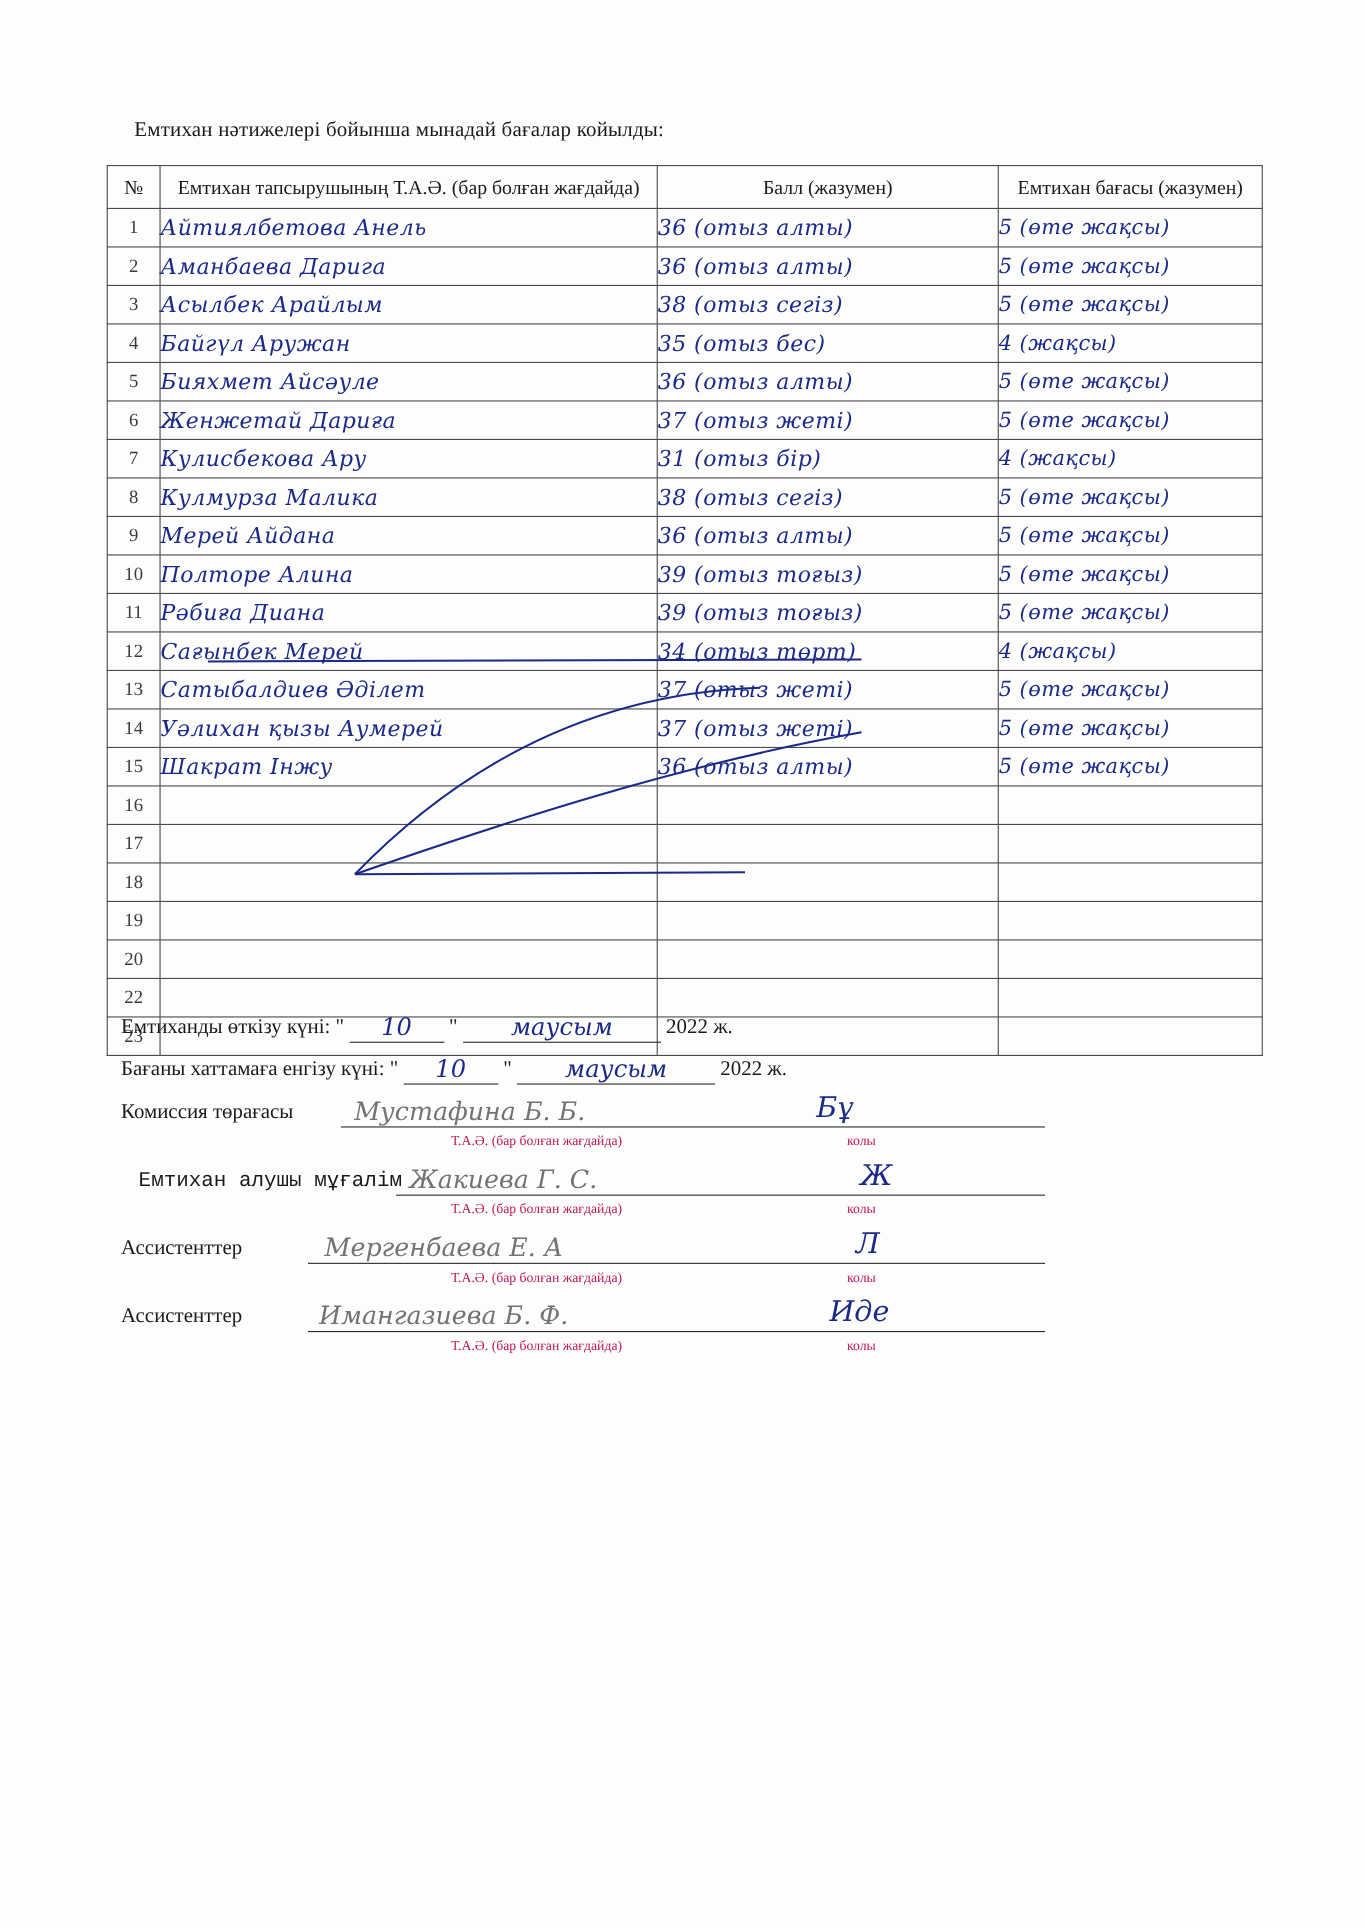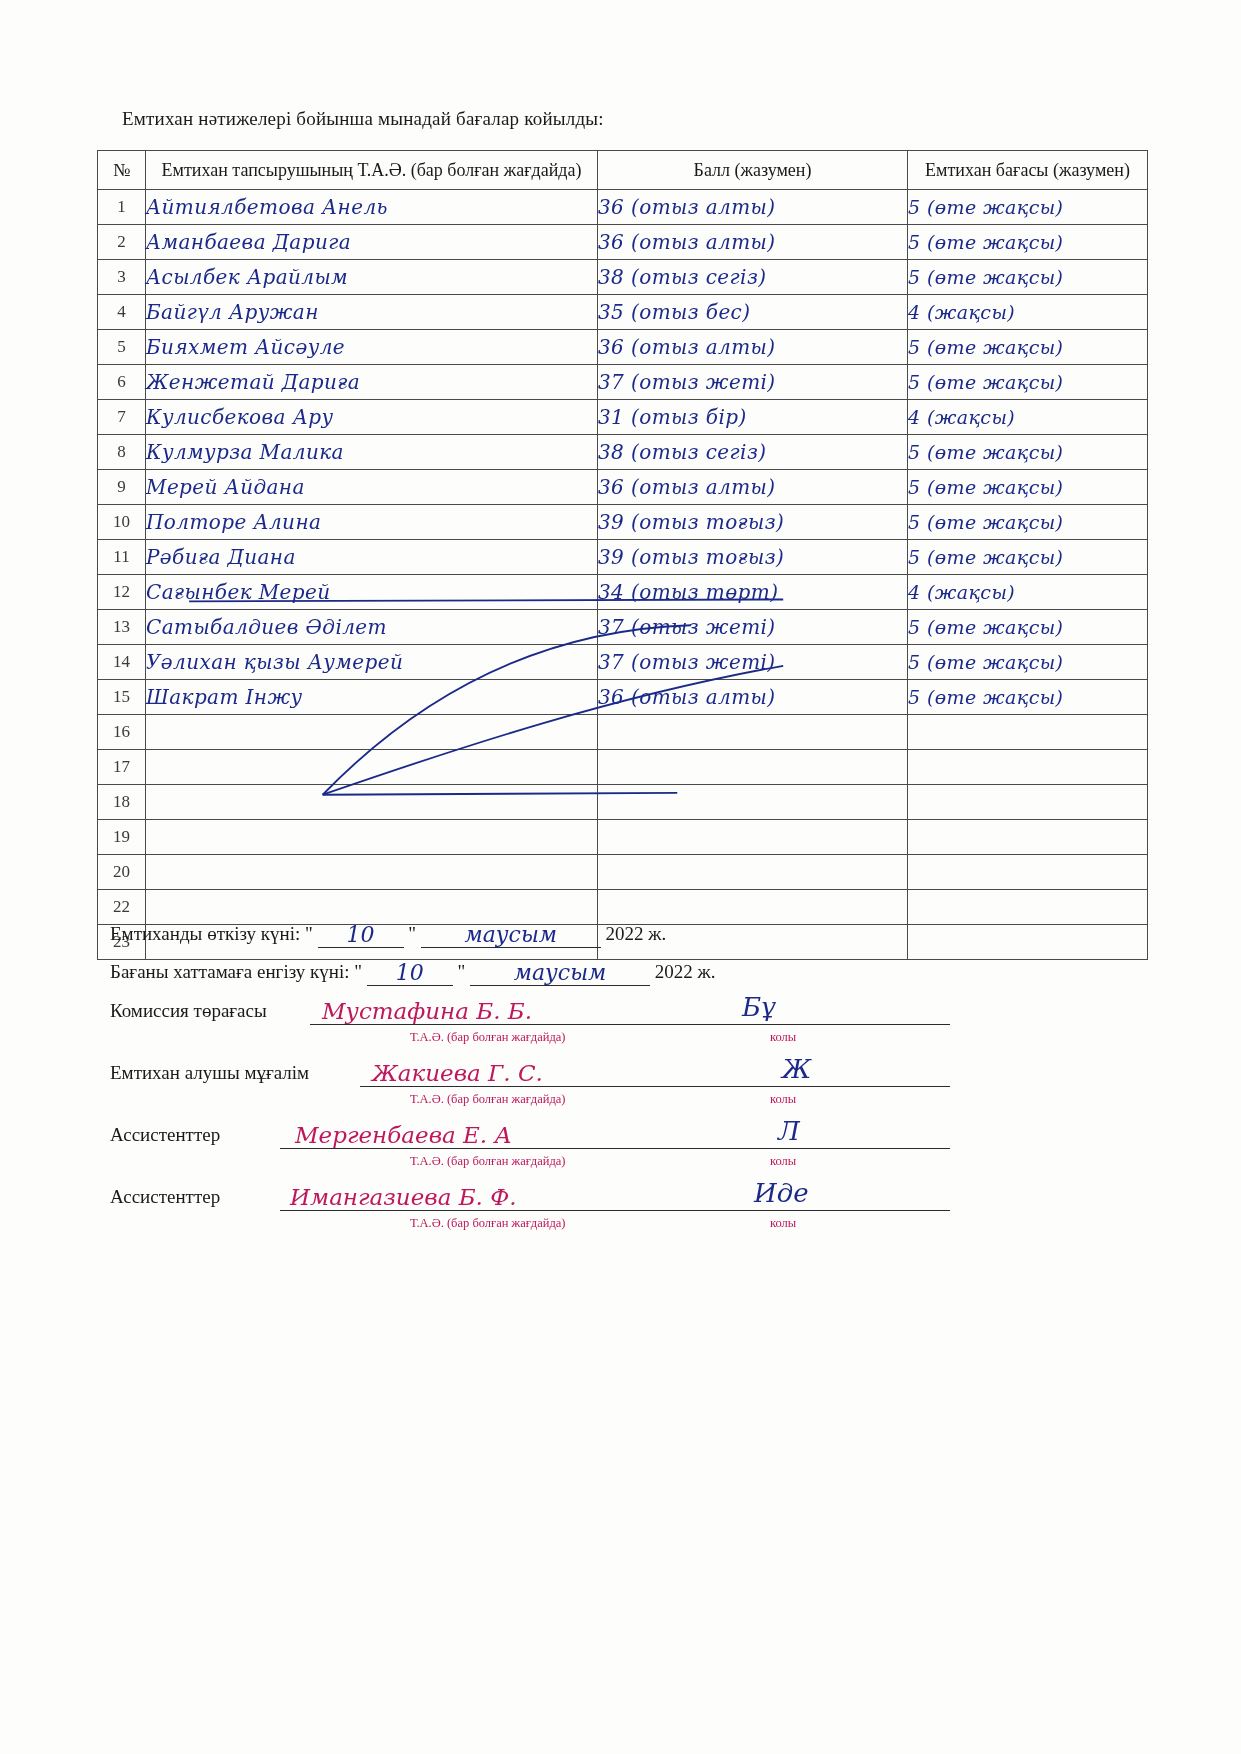--- a/index.html
+++ b/index.html
@@ -124,21 +124,21 @@
     color: #be185d;
   }
   .sigrow {
     position: relative;
     height: 62px;
   }
   .sig-name {
     position: absolute;
     font-family: "DejaVu Serif", serif;
     font-style: italic;
-    color: #be185d;
+    color: #737373;
     font-size: 23px;
     white-space: nowrap;
   }
   .sig-mark {
     position: absolute;
     font-family: "DejaVu Serif", serif;
     font-style: italic;
     color: #1b2a8a;
     font-size: 26px;
     white-space: nowrap;
@@ -340,21 +340,21 @@
     <div class="sigrow">
       <span style="position:absolute;left:0;top:4px;">Комиссия төрағасы</span>
       <span class="sig-line" style="position:absolute;left:200px;top:-2px;width:640px;"></span>
       <span class="sig-name" style="left:212px;top:2px;">Мустафина   Б. Б.</span>
       <span class="sig-mark" style="left:632px;top:-4px;">Бұ</span>
       <span class="caption" style="left:300px;top:34px;">Т.А.Ә. (бар болған жағдайда)</span>
       <span class="caption" style="left:660px;top:34px;">колы</span>
     </div>
 
     <div class="sigrow">
-      <span style="position:absolute;left:0;top:4px;">Емтихан алушы мұғалім</span>
+      <span style="position:absolute;left:16px;top:4px;font-family:Liberation Mono, monospace;">Емтихан алушы мұғалім</span>
       <span class="sig-line" style="position:absolute;left:250px;top:-2px;width:590px;"></span>
       <span class="sig-name" style="left:262px;top:2px;">Жакиева   Г. С.</span>
       <span class="sig-mark" style="left:672px;top:-4px;">Ж</span>
       <span class="caption" style="left:300px;top:34px;">Т.А.Ә. (бар болған жағдайда)</span>
       <span class="caption" style="left:660px;top:34px;">колы</span>
     </div>
 
     <div class="sigrow">
       <span style="position:absolute;left:0;top:4px;">Ассистенттер</span>
       <span class="sig-line" style="position:absolute;left:170px;top:-2px;width:670px;"></span>

